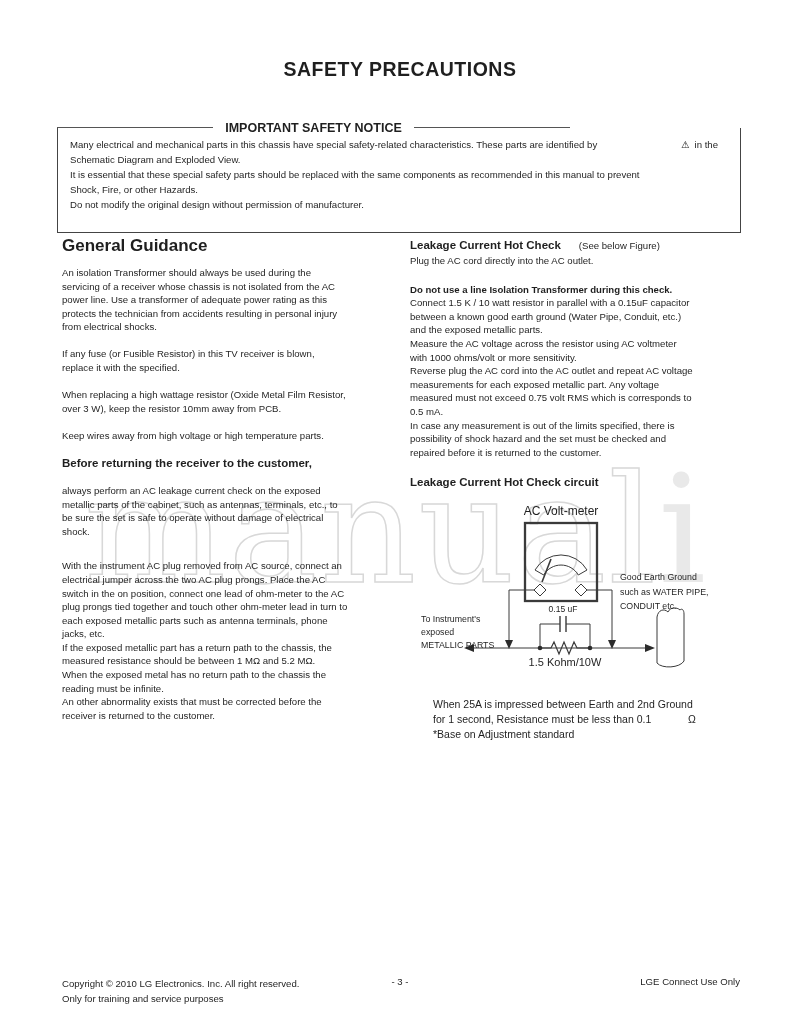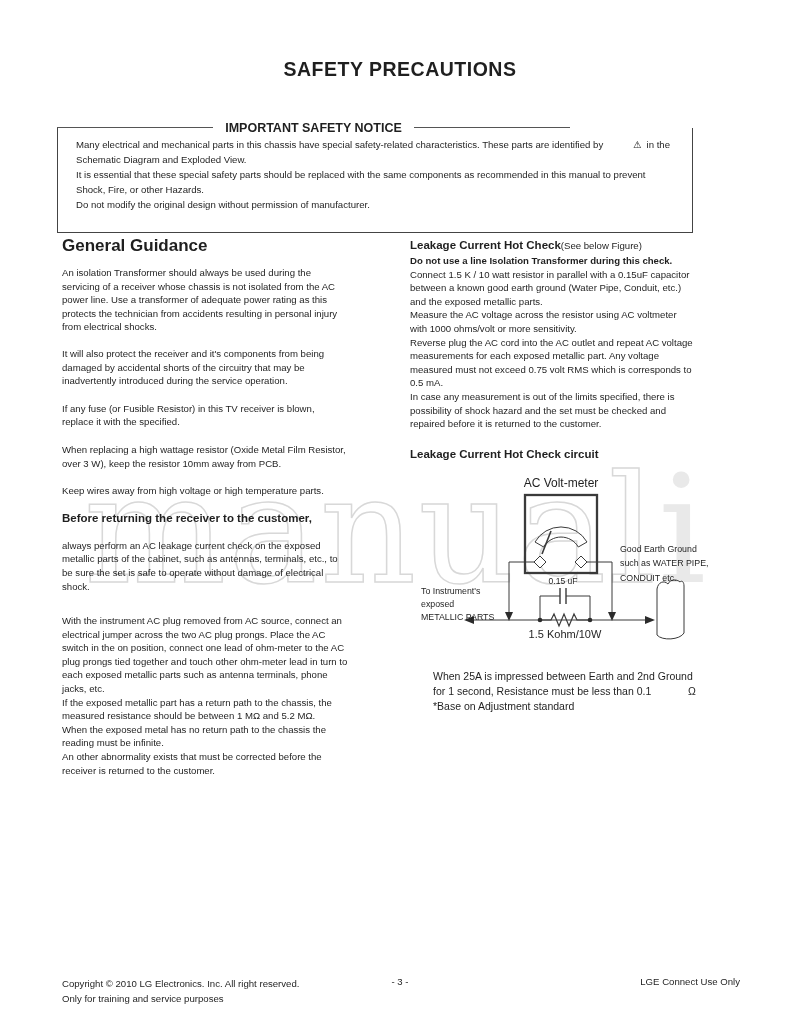--- a/index.html
+++ b/index.html
@@ -40,43 +40,43 @@
     position:absolute;left:57px;top:119px;width:513px;height:17px;
     display:flex;align-items:center;gap:12px;
   }
   .notice-heading::before,.notice-heading::after{
     content:"";flex:1;border-top:1px solid #555;
   }
   .notice-heading span{
     font-size:12.5px;font-weight:bold;white-space:nowrap;text-align:right;
   }
   .notice-box{
-    position:absolute;left:57px;top:128px;width:636px;height:105px;
+    position:absolute;left:57px;top:128px;width:684px;height:105px;
     border:1px solid #444;border-top:none;
     box-sizing:border-box;
-    padding:9px 22px 0 18px;
+    padding:9px 22px 0 12px;
     font-size:9.6px;line-height:15px;
   }
   .notice-row{display:flex;align-items:baseline;}
   .notice-row .spacer{flex:1;}
   .warn{font-family:"DejaVu Sans",sans-serif;font-size:9.5px;margin-right:5px;}
   .pre{white-space:pre-line;}
   
   .col{position:absolute;top:238px;font-size:9.6px;line-height:13.6px;}
   .col-left{left:62px;width:332px;}
   .col-right{left:410px;width:340px;}
   .sec-h1{font-size:17px;font-weight:bold;margin:0 0 13px 0;line-height:15px;}
   .sec-h2{font-size:11.5px;font-weight:bold;margin:0 0 13px 0;line-height:15px;}
   .sec-h2.tight{margin-bottom:2px;}
   .para{margin:0 0 13px 0;}
   .para.mb14{margin-bottom:14px;}
   .para.mb21{margin-bottom:21px;}
   .hot-check-row{display:flex;align-items:baseline;margin-bottom:1px;}
   .hot-check-row .h{font-size:11.5px;font-weight:bold;line-height:15px;}
-  .hot-check-row .n{font-size:9.6px;}
+  .hot-check-row .n{font-size:9.6px;margin-left:18px;}
   .plug-line{margin:0 0 15px 0;}
   .bold-line{font-weight:bold;margin:0;}
   .circuit-h{font-size:11.5px;font-weight:bold;margin:16px 0 7px 0;line-height:15px;}
   
   .figure{
     position:relative;width:345px;height:196px;margin:0 0 4px -5px;
   }
   .figure svg{position:absolute;left:0;top:0;}
   .fig-label{position:absolute;font-size:8.8px;line-height:13px;}
   .fig-label.ac{left:106px;top:8px;width:100px;text-align:center;font-size:12px;}
@@ -121,23 +121,20 @@
 Do not modify the original design without permission of manufacturer.</div>
     </div>
 
     <div class="col col-left">
       <h2 class="sec-h1">General Guidance</h2>
       <p class="para pre">An isolation Transformer should always be used during the
 servicing of a receiver whose chassis is not isolated from the AC
 power line. Use a transformer of adequate power rating as this
 protects the technician from accidents resulting in personal injury
 from electrical shocks.</p>
-      <p class="para pre mb14">It will also protect the receiver and it's components from being
-damaged by accidental shorts of the circuitry that may be
-inadvertently introduced during the service operation.</p>
       <p class="para pre mb14">If any fuse (or Fusible Resistor) in this TV receiver is blown,
 replace it with the specified.</p>
       <p class="para pre mb14">When replacing a high wattage resistor (Oxide Metal Film Resistor,
 over 3 W), keep the resistor 10mm away from PCB.</p>
       <p class="para pre">Keep wires away from high voltage or high temperature parts.</p>
       <h3 class="sec-h2">Before returning the receiver to the customer,</h3>
       <p class="para pre mb21">always perform an AC leakage current check on the exposed
 metallic parts of the cabinet, such as antennas, terminals, etc., to
 be sure the set is safe to operate without damage of electrical
 shock.</p>
@@ -153,20 +150,21 @@
 reading must be infinite.
 An other abnormality exists that must be corrected before the
 receiver is returned to the customer.</p>
     </div>
 
     <div class="col col-right">
       <div class="hot-check-row">
         <span class="h">Leakage Current Hot Check</span>
         <span class="n">(See below Figure)</span>
       </div>
+      <p class="plug-line">Plug the AC cord directly into the AC outlet.</p>
       <p class="bold-line">Do not use a line Isolation Transformer during this check.</p>
       <p class="para pre" style="margin-bottom:0;">Connect 1.5 K / 10 watt resistor in parallel with a 0.15uF capacitor
 between a known good earth ground (Water Pipe, Conduit, etc.)
 and the exposed metallic parts.
 Measure the AC voltage across the resistor using AC voltmeter
 with 1000 ohms/volt or more sensitivity.
 Reverse plug the AC cord into the AC outlet and repeat AC voltage
 measurements for each exposed metallic part. Any voltage
 measured must not exceed 0.75 volt RMS which is corresponds to
 0.5 mA.

